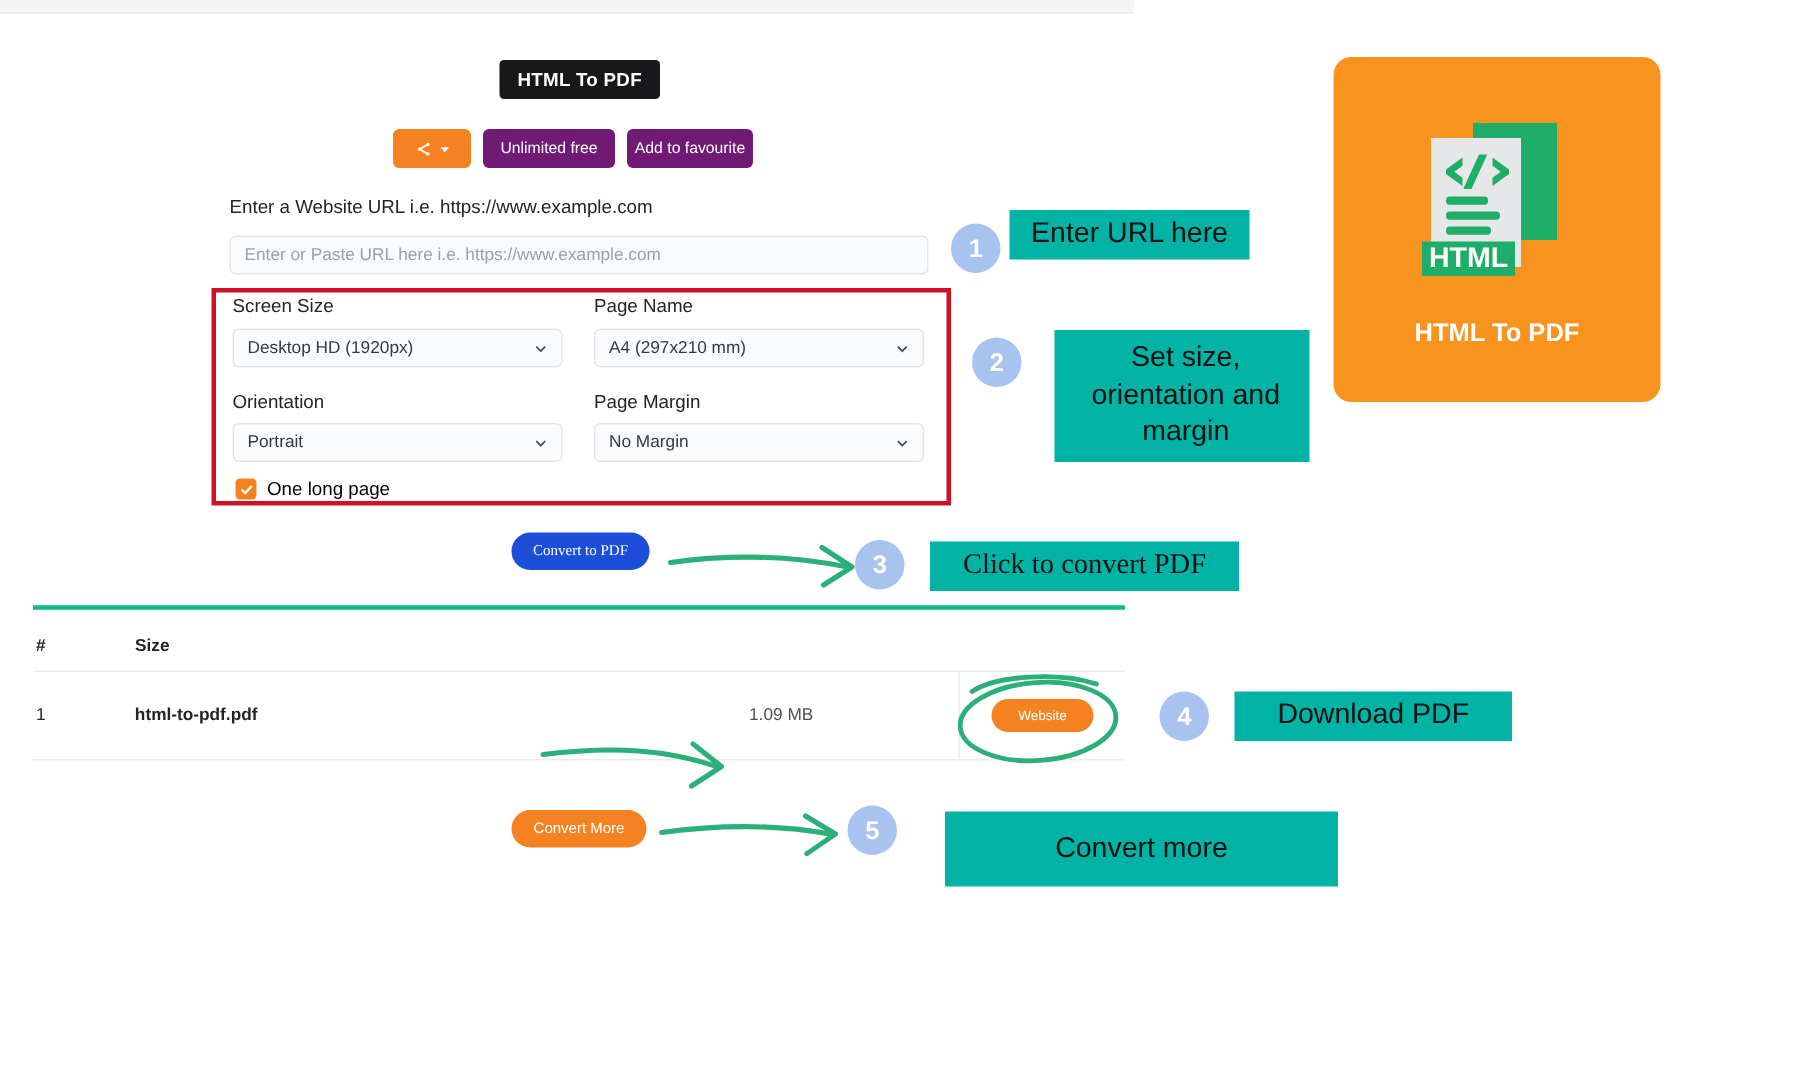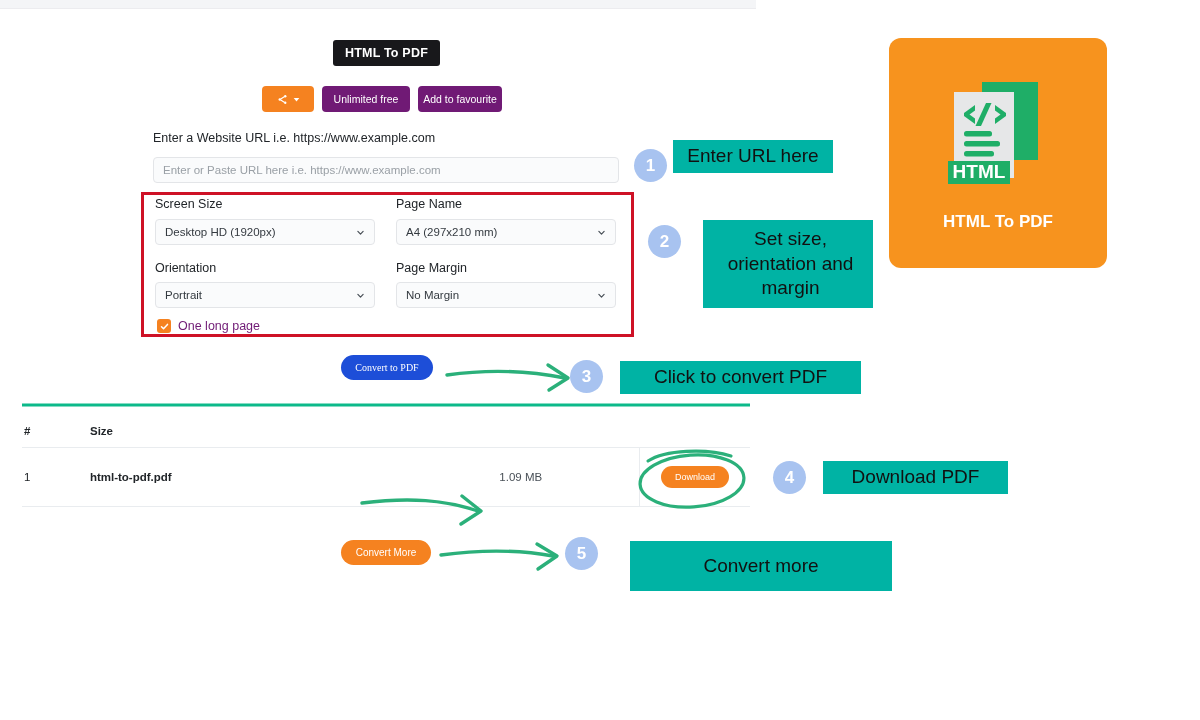--- a/index.html
+++ b/index.html
@@ -161,21 +161,21 @@
   }
   .chk-box {
     width: 14px; height: 14px;
     border-radius: 3px;
     background: #f58220;
     display: flex;
     align-items: center;
     justify-content: center;
   }
   .chk-box svg { width: 9px; height: 9px; display: block; }
-  .chk-label { font-size: 12.5px; color: #701a75; }
+  .chk-label { font-size: 12.5px; color: #000000; }
 
   
   .btn-convert {
     position: absolute;
     left: 341px; top: 355px;
     width: 92px; height: 25px;
     background: #1d4ed8;
     color: #ffffff;
     border: none;
     border-radius: 13px;
@@ -370,21 +370,21 @@
   <div class="tbl-head">
     <div class="c-idx">#</div>
     <div class="c-size">Size</div>
     <div class="c-act"></div>
   </div>
   <div class="tbl-row">
     <div class="c-idx">1</div>
     <div class="c-name">html-to-pdf.pdf</div>
     <div class="c-size">1.09 MB</div>
     <div class="c-act">
-      <button class="btn-download">Download</button>
+      <button class="btn-download">Website</button>
     </div>
   </div>
 </div>
 
 <div class="logo-card">
   <svg class="logo-art" viewBox="0 0 120 130">
     <rect x="44" y="14" width="56" height="78" fill="#1fae67"></rect>
     <rect x="16" y="24" width="60" height="86" fill="#e6e7e8"></rect>
     <g fill="#1fae67">
       <polygon points="26,45 37,37 37,42.5 31.5,46.5 37,50.5 37,56 26,48"></polygon>
@@ -417,19 +417,19 @@
   <path d="M648 461 C 665 450, 706 448, 731 456" fill="none" stroke="#2bb07a" stroke-width="3.2" stroke-linecap="round"></path>
 </svg>
 
 <div class="anno-circle" style="left:634px; top:149px;">1</div>
 <div class="anno-box" style="left:673px; top:140px; width:160px; height:33px;">Enter URL here</div>
 
 <div class="anno-circle" style="left:648px; top:225px;">2</div>
 <div class="anno-box" style="left:703px; top:220px; width:170px; height:88px;padding-left:15px;">Set size, orientation and margin</div>
 
 <div class="anno-circle" style="left:570px; top:360px;">3</div>
-<div class="anno-box" style="left:620px; top:361px; width:241px; height:33px;">Click to convert PDF</div>
+<div class="anno-box" style="left:620px; top:361px; width:206px; height:33px;font-family:Liberation Serif, serif;">Click to convert PDF</div>
 
 <div class="anno-circle" style="left:773px; top:461px;">4</div>
 <div class="anno-box" style="left:823px; top:461px; width:185px; height:33px;">Download PDF</div>
 
 <div class="anno-circle" style="left:565px; top:537px;">5</div>
 <div class="anno-box" style="left:630px; top:541px; width:262px; height:50px;">Convert more</div>
 
 </body></html>

